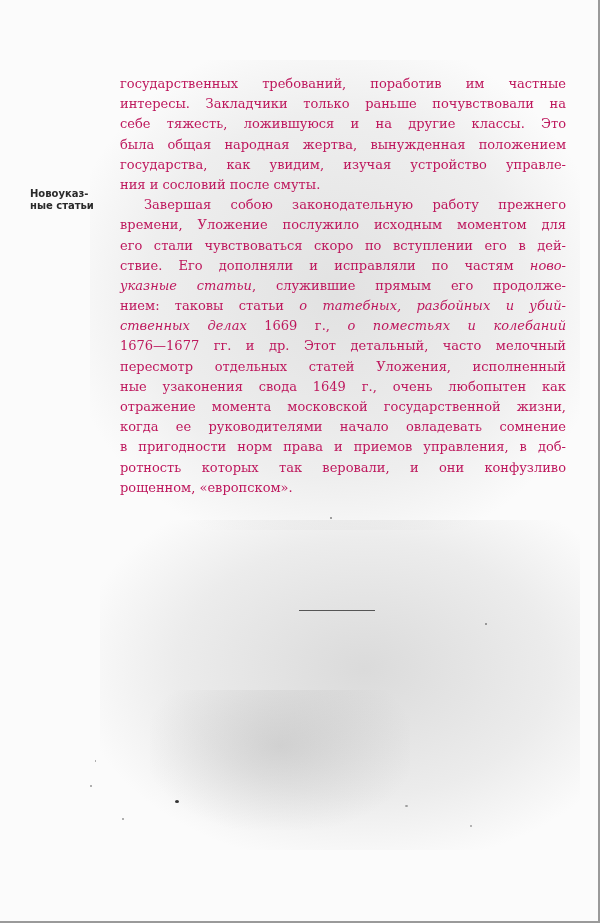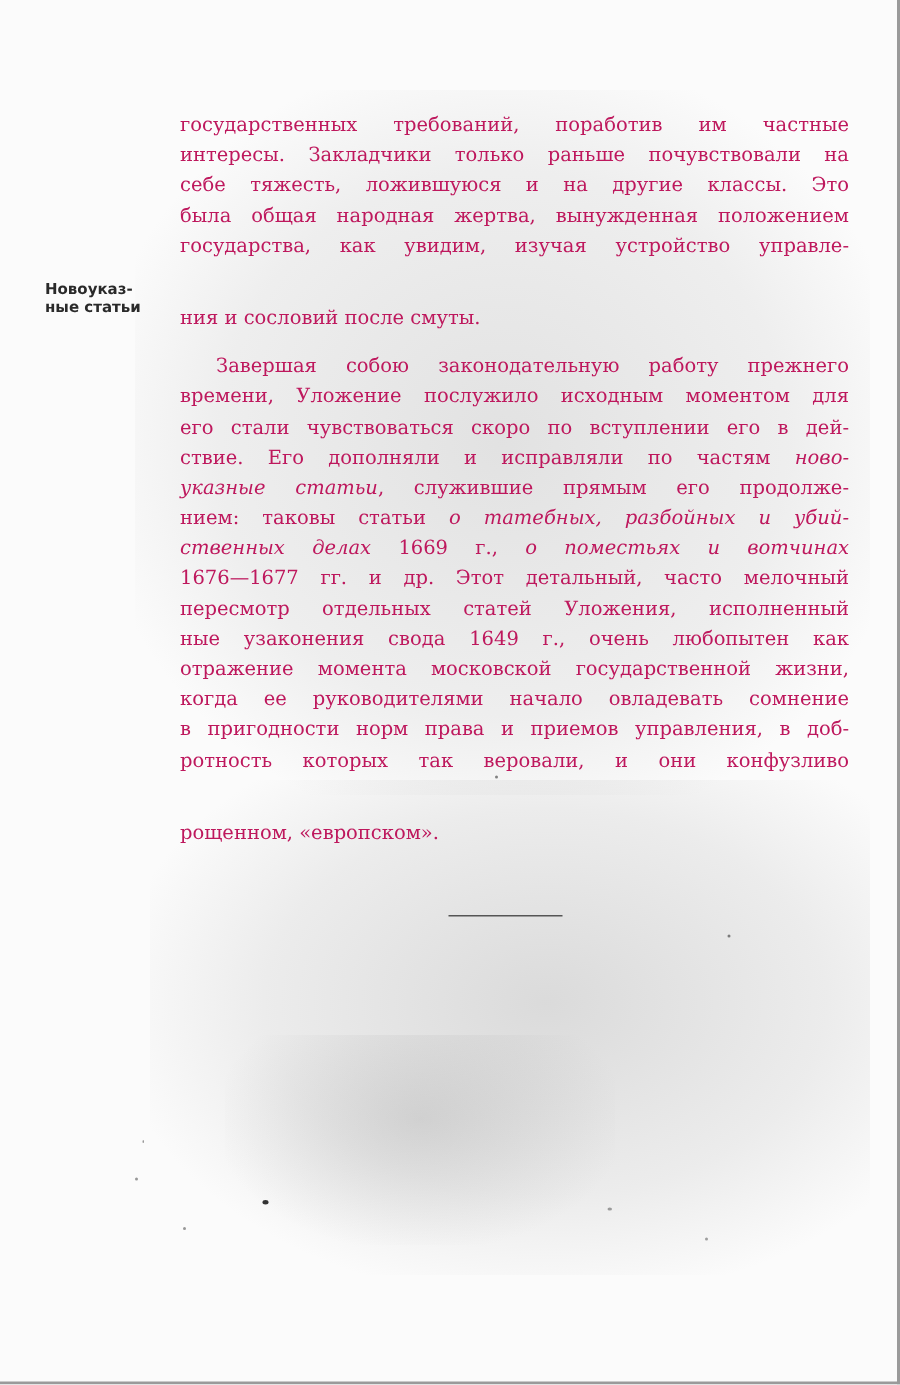--- a/index.html
+++ b/index.html
@@ -59,22 +59,22 @@
       color: #be185d;
     }
     .line {
       display: block;
       white-space: nowrap;
       text-align: justify;
       text-align-last: justify;
       height: 20.2px;
       overflow: visible;
     }
-    .line.last { text-align-last: left; margin-top: 28px; }
-    .line.indent { padding-left: 24px; margin-top: 12px; }
+    .line.last { text-align-last: left; }
+    .line.indent { padding-left: 24px; }
     .it { font-style: italic; }
     .separator {
       position: absolute;
       left: 299px;
       top: 610px;
       width: 76px;
       height: 1px;
       background: #555555;
     }
     .speck {
@@ -104,21 +104,21 @@
     <span class="line">была общая народная жертва, вынужденная положением</span>
     <span class="line">государства, как увидим, изучая устройство управле-</span>
     <span class="line last">ния и сословий после смуты.</span>
 
     <span class="line indent">Завершая собою законодательную работу прежнего</span>
     <span class="line">времени, Уложение послужило исходным моментом для</span>
     <span class="line">его стали чувствоваться скоро по вступлении его в дей-</span>
     <span class="line"><span>ствие. Его дополняли и исправляли по частям </span><span class="it">ново-</span></span>
     <span class="line"><span class="it">указные статьи</span><span>, служившие прямым его продолже-</span></span>
     <span class="line"><span>нием: таковы статьи </span><span class="it">о татебных, разбойных и убий-</span></span>
-    <span class="line"><span class="it">ственных делах</span><span> 1669 г., </span><span class="it">о поместьях и вотчинах</span></span>
+    <span class="line"><span class="it">ственных делах</span><span> 1669 г., </span><span class="it">о поместьях и колебаний</span></span>
     <span class="line">1676—1677 гг. и др. Этот детальный, часто мелочный</span>
     <span class="line">пересмотр отдельных статей Уложения, исполненный</span>
     <span class="line">ные узаконения свода 1649 г., очень любопытен как</span>
     <span class="line">отражение момента московской государственной жизни,</span>
     <span class="line">когда ее руководителями начало овладевать сомнение</span>
     <span class="line">в пригодности норм права и приемов управления, в доб-</span>
     <span class="line">ротность которых так веровали, и они конфузливо</span>
     <span class="line last">рощенном, «европском».</span>
   </div>
 

